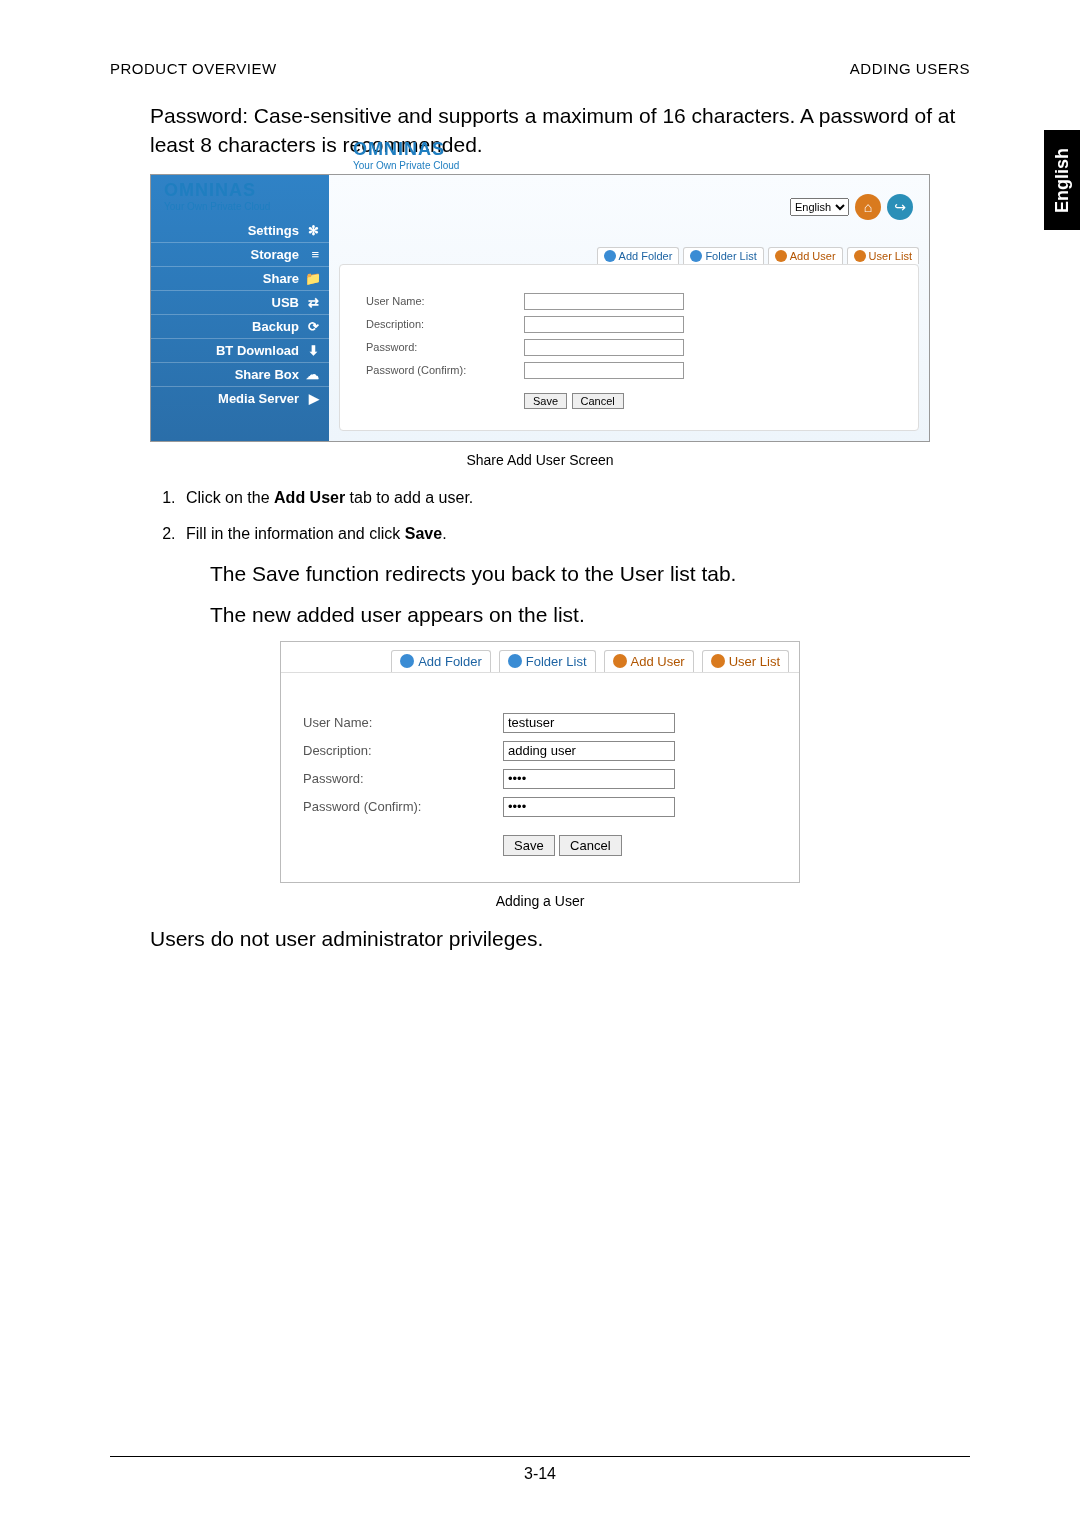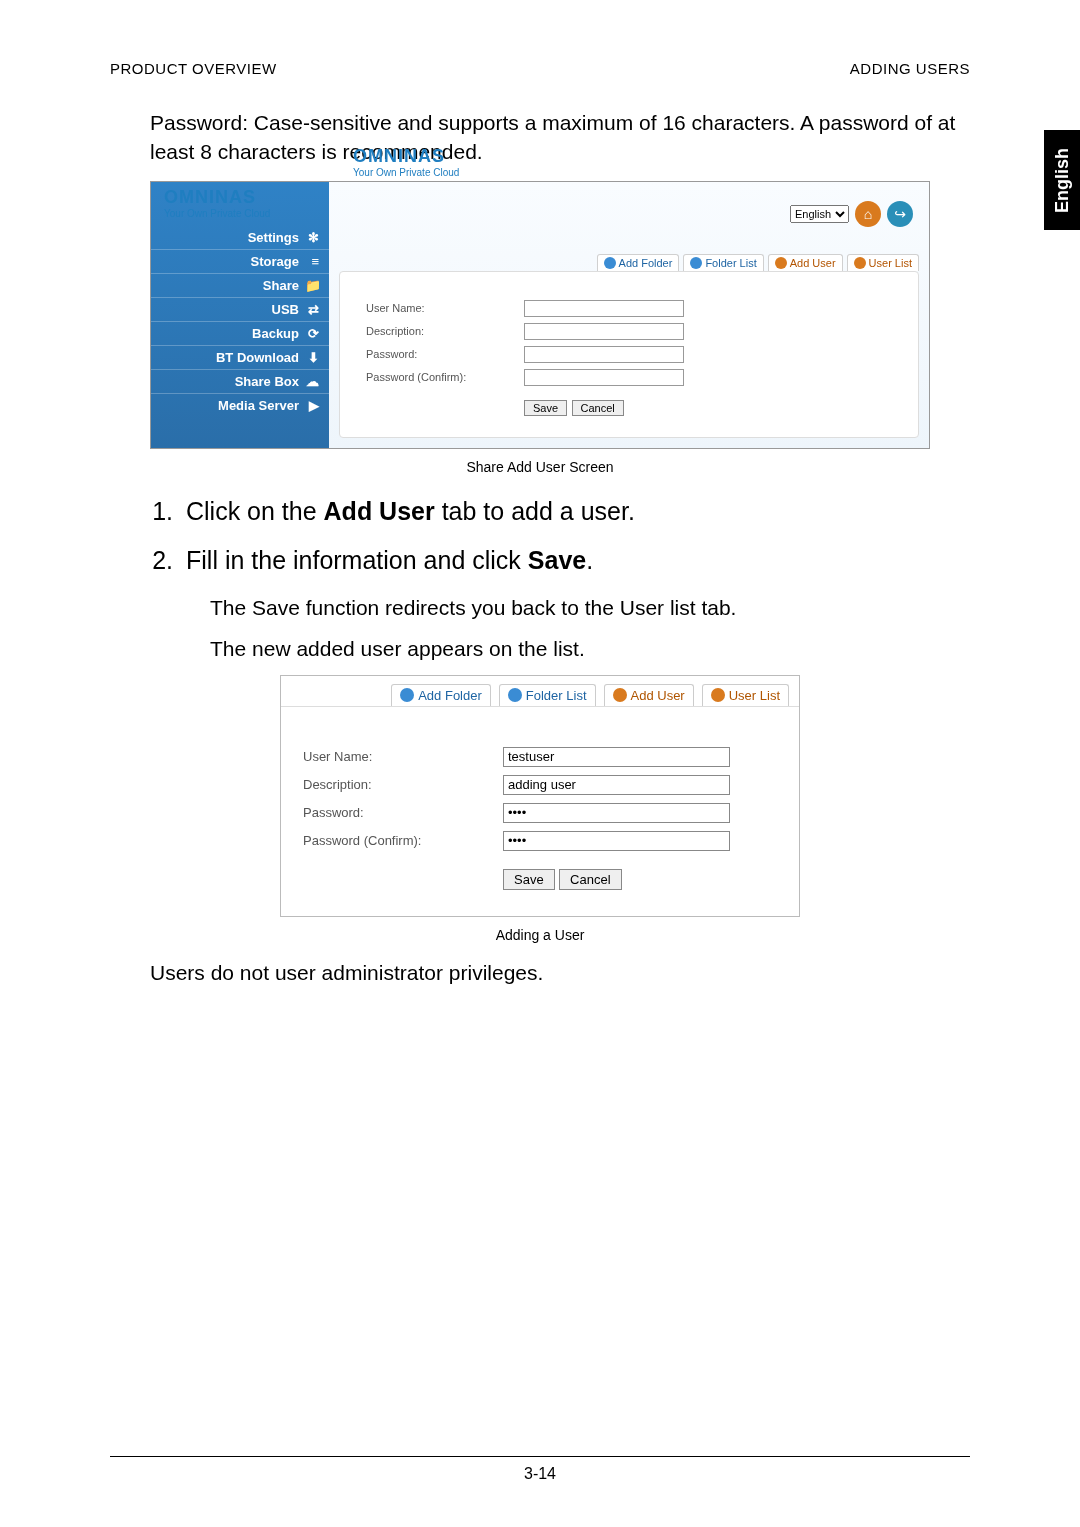--- a/index.html
+++ b/index.html
@@ -1,20 +1,20 @@
 <!DOCTYPE html>
 <html><head>
 <meta charset="utf-8">
 <style>
   * { box-sizing: border-box; margin: 0; padding: 0; }
   html, body { width: 1080px; height: 1527px; background: #ffffff; font-family: Arial, Helvetica, sans-serif; color: #000; }
   .page { position: relative; width: 1080px; height: 1527px; padding: 60px 110px 40px 110px; }
   .side-tab { position: absolute; top: 130px; right: 0; width: 36px; height: 100px; background: #000; color: #fff; display: flex; align-items: center; justify-content: center; }
   .side-tab span { transform: rotate(-90deg); font-weight: bold; font-size: 18px; }
-  .header-row { display: flex; justify-content: space-between; font-size: 15px; font-variant: small-caps; letter-spacing: 0.5px; margin-bottom: 31px; }
+  .header-row { display: flex; justify-content: space-between; font-size: 15px; font-variant: small-caps; letter-spacing: 0.5px; margin-bottom: 24px; }
   .intro { font-size: 21px; line-height: 1.4; margin: 0 0 14px 40px; }
   .figure { margin: 10px 40px 10px 40px; border: 1px solid #999; }
   .fig1 { height: 268px; background: linear-gradient(#f9fcff,#eef5fb); display:flex; }
   .fig1-left { width: 178px; background: linear-gradient(#2f82c6,#2a6ea9); display:flex; flex-direction:column; align-items:flex-start; padding-top:44px; }
   .logo-wrap { padding: 8px 0 8px 12px; }
   .logo-text { color:#1f7ec0; font-weight:bold; font-size:18px; letter-spacing:1px; }
   .logo-sub  { color:#1f7ec0; font-size:10px; }
   .fig1-top  { height: 64px; display:flex; justify-content:flex-end; align-items:center; gap:6px; padding-right:16px; }
   .lang-select { font-size:11px; height:18px; }
   .circ { width:26px; height:26px; border-radius:50%; display:inline-flex; align-items:center; justify-content:center; font-size:14px; color:#fff; }
@@ -29,33 +29,33 @@
   .tab.orange { color:#b35400; }
   .tab .ti { width:12px; height:12px; border-radius:50%; background:#3a8cd4; display:inline-block; }
   .tab.orange .ti { background:#d97a1e; }
   .form-area { background:#fff; margin:0 10px 10px 10px; border:1px solid #ddd; border-radius:4px; flex:1; padding:28px 26px 14px 26px; }
   .frow { display:flex; align-items:center; margin-bottom:6px; }
   .flabel { width:158px; font-size:11px; color:#555; }
   .finput { width:160px; height:17px; border:1px solid #999; font-size:11px; padding:0 3px; }
   .btnrow { margin:12px 0 0 158px; }
   .btn { font-size:11px; border:1px solid #888; background:#efefef; padding:1px 8px; }
   .caption { text-align:center; font-weight:normal; font-size:14px; margin:10px 0 18px 0; }
-  ol.steps { margin-left: 70px; font-size:25px; line-height:1.5; }
+  ol.steps { margin-left: 70px; font-size:16px; line-height:1.5; }
   ol.steps li { margin-bottom: 12px; padding-left:6px; }
   .step-sub { margin-left: 100px; font-size:21px; line-height:1.5; margin-bottom:10px; }
   .figure2 { margin: 10px 170px 8px 170px; border:1px solid #bbb; background:#fff; padding:0; }
   .fig2-tabbar { display:flex; justify-content:flex-end; gap:8px; padding:8px 10px 0 0; border-bottom:1px solid #ddd; }
   .fig2-tab { font-size:13px; padding:3px 8px; color:#1e64a3; display:flex; align-items:center; gap:4px; border:1px solid #ccc; border-bottom:none; border-radius:3px 3px 0 0; background:#fff; }
   .fig2-tab.orange { color:#b05500; }
   .fig2-tab .ti { width:14px; height:14px; border-radius:50%; background:#3a8cd4; display:inline-block; }
   .fig2-tab.orange .ti { background:#d97a1e; }
   .fig2-body { padding: 40px 22px 26px 22px; }
   .frow2 { display:flex; align-items:center; margin-bottom:8px; }
   .flabel2 { width:200px; font-size:13px; color:#555; }
-  .finput2 { width:227px; height:20px; border:1px solid #888; font-size:13px; padding:1px 4px; }
+  .finput2 { width:172px; height:20px; border:1px solid #888; font-size:13px; padding:1px 4px; }
   .btnrow2 { margin:18px 0 0 200px; }
   .btn2 { font-size:13px; border:1px solid #888; background:#efefef; padding:2px 10px; }
   .note-h { font-size:24px; font-weight:bold; margin: 12px 0 6px 0; }
   .note-body { font-size:21px; margin-left:40px; }
   .footer-line { position:absolute; left:110px; right:110px; bottom:70px; border-top:1px solid #000; }
   .page-num { position:absolute; bottom:44px; left:0; right:0; text-align:center; font-size:16px; }
 </style>
 </head>
 <body>
 

